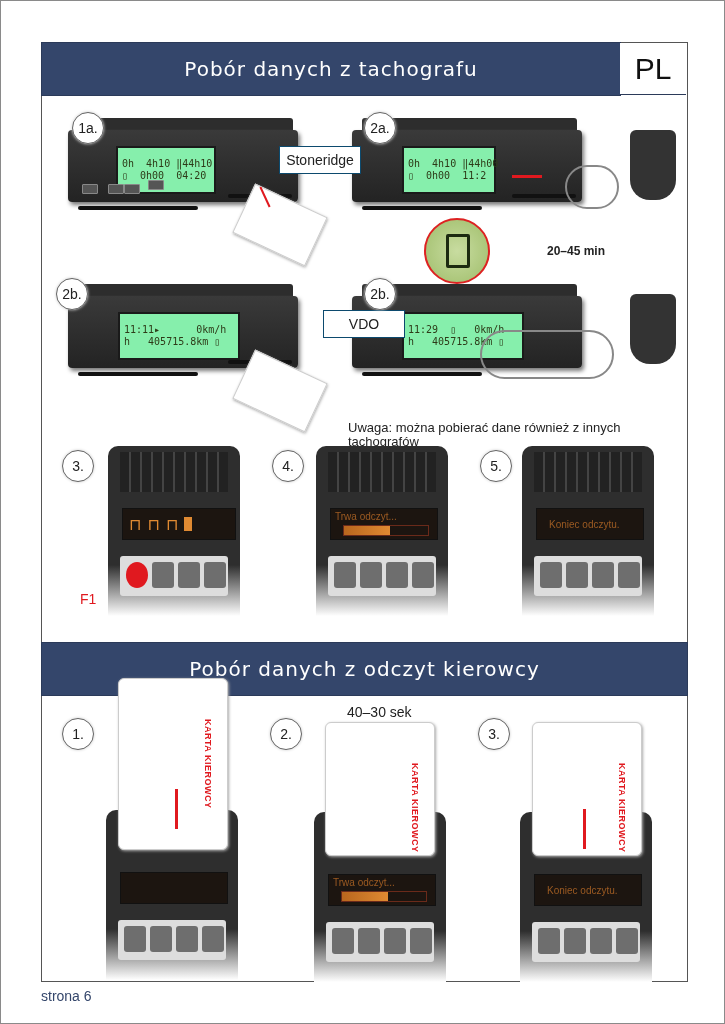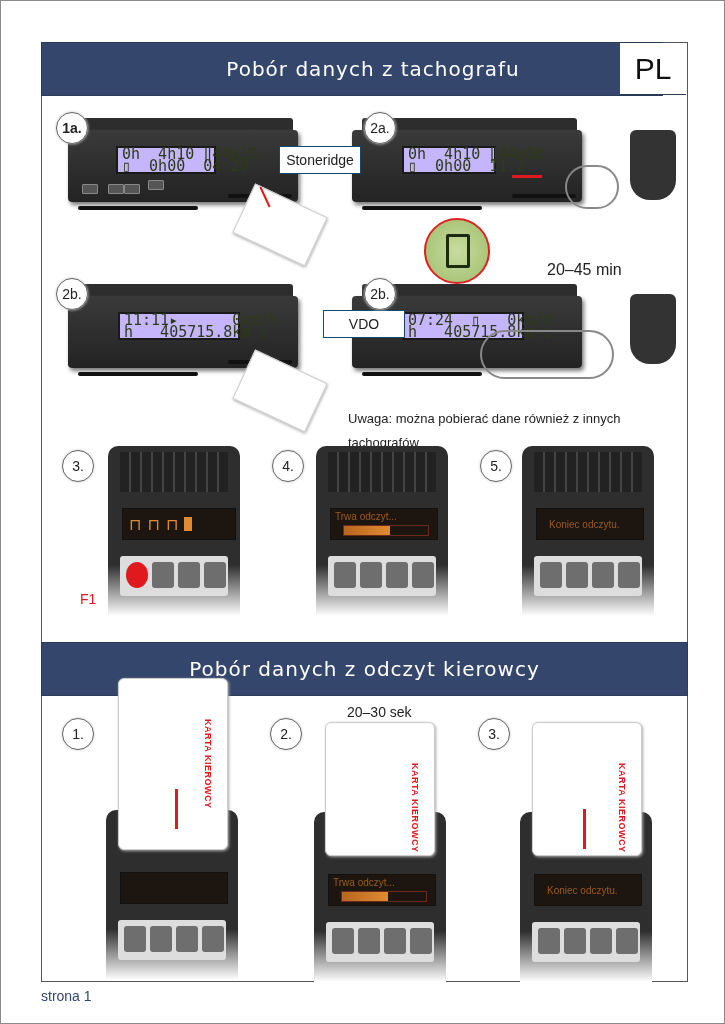--- a/index.html
+++ b/index.html
@@ -1,29 +1,29 @@
 <!DOCTYPE html>
 <html><head>
 <meta charset="utf-8">
 <style>
   html,body{margin:0;padding:0;}
   body{width:725px;height:1024px;background:#fff;position:relative;overflow:hidden;font-family:"Liberation Sans",sans-serif;}
   .page-border{position:absolute;left:0;top:0;width:723px;height:1022px;border:1px solid #8a8a8a;}
   .frame{position:absolute;left:41px;top:42px;width:645px;height:938px;border:1px solid #555;background:#fff;}
   .banner{position:absolute;left:41px;height:52px;background:#34466b;border:1px solid #2b3a59;color:#fff;font-family:"DejaVu Sans",sans-serif;font-size:20px;letter-spacing:1px;display:flex;align-items:center;justify-content:center;}
-  .banner1{top:42px;width:578px;padding-left:42px;}
+  .banner1{top:42px;width:578px;}
   .lang-box{position:absolute;left:620px;top:43px;width:66px;height:51px;background:#fff;color:#111;font-size:30px;display:flex;align-items:center;justify-content:center;border-bottom:1px solid #2b3a59;}
   .banner2{top:642px;width:645px;}
   .step-badge{position:absolute;width:30px;height:30px;border:1px solid #666;border-radius:50%;background:#fff;font-size:14px;color:#222;display:flex;align-items:center;justify-content:center;box-shadow:0 0 3px #ccc;z-index:5;}
   .label-box{position:absolute;background:#fff;border:1px solid #0c4a6e;font-size:14px;color:#222;display:flex;align-items:center;justify-content:center;z-index:5;}
   .note{position:absolute;font-size:13px;color:#222;}
   .tacho{position:absolute;}
   .tacho-body{position:absolute;left:0;top:12px;width:230px;height:72px;background:linear-gradient(#3a3a3a,#232323);border-radius:4px;box-shadow:2px 3px 4px #777;}
   .tacho-top{position:absolute;left:10px;top:0;width:215px;height:16px;background:#2d2d2d;border-radius:3px 3px 0 0;}
-  .lcd{position:absolute;background:#c4b5fd;border:2px solid #1a1a1a;font-family:"DejaVu Sans Mono",monospace;font-size:15px;color:#2d3b18;line-height:12px;padding:0 4px;white-space:pre;}
+  .lcd{position:absolute;background:#86efac;border:2px solid #1a1a1a;font-family:"DejaVu Sans Mono",monospace;font-size:10px;color:#2d3b18;line-height:12px;padding:10px 4px;white-space:pre;}
   .slot{position:absolute;height:4px;background:#111;border-radius:2px;}
   .tbtn{position:absolute;width:14px;height:8px;background:#555;border:1px solid #888;border-radius:1px;}
   .card-white{position:absolute;background:#fff;border:1px solid #ccc;box-shadow:1px 1px 3px #aaa;}
   .reader{position:absolute;width:132px;height:170px;background:linear-gradient(#2e2e2e 70%,#fff 100%);border-radius:10px 10px 0 0;}
   .reader-grill{position:absolute;left:12px;top:6px;width:108px;height:40px;background:repeating-linear-gradient(90deg,#222 0 9px,#444 9px 11px);}
   .reader-screen{position:absolute;left:14px;top:62px;width:106px;height:30px;background:#1c1510;border:1px solid #111;color:#9b5a22;font-size:10px;}
   .reader-keys{position:absolute;left:12px;top:110px;width:108px;height:40px;background:#ddd;border-radius:3px;}
   .key{position:absolute;top:6px;width:22px;height:26px;background:#6e6e6e;border-radius:3px;}
   .prog{position:absolute;left:12px;top:16px;width:84px;height:9px;border:1px solid #6a2a1a;}
   .prog-fill{height:100%;background:linear-gradient(90deg,#b8661e,#e08a32);}
@@ -37,21 +37,21 @@
 <body>
 
 <div class="page-border"></div>
 <div class="frame"></div>
 
 <div class="banner banner1">
   <span>Pobór danych z tachografu</span>
 </div>
 <div class="lang-box">PL</div>
 
-<div class="step-badge" style="left:56px;top:112px;font-weight:bold;">1a.</div>
+<div class="step-badge" style="left:72px;top:112px;">1a.</div>
 <div class="tacho" style="left:68px;top:118px;width:232px;height:100px;">
   <div class="tacho-top"></div>
   <div class="tacho-body"></div>
   <div class="lcd" style="left:48px;top:28px;width:88px;"><div>0h  4h10 ‖44h10</div><div>▯  0h00  04:20</div></div>
   <div class="slot" style="left:10px;top:88px;width:120px;"></div>
   <div class="slot" style="left:160px;top:76px;width:64px;"></div>
   <div class="tbtn" style="left:14px;top:66px;"></div>
     <div class="tbtn" style="left:40px;top:66px;"></div>
     <div class="tbtn" style="left:56px;top:66px;"></div>
     <div class="tbtn" style="left:80px;top:62px;"></div>
@@ -67,44 +67,44 @@
   <div class="lcd" style="left:50px;top:28px;width:82px;"><div>0h  4h10 ‖44h00</div><div>▯  0h00  11:2</div></div>
   <div class="slot" style="left:10px;top:88px;width:120px;"></div>
   <div class="slot" style="left:160px;top:76px;width:64px;"></div>
 </div>
 <div class="cable" style="left:565px;top:165px;width:50px;height:40px;"></div>
 <div class="arrow-red" style="left:512px;top:175px;width:30px;height:3px;"></div>
 <div class="reader" style="left:630px;top:130px;width:46px;height:70px;background:#333;border-radius:6px 6px 20px 20px;"></div>
 <div class="icon-circle" style="left:424px;top:218px;">
   <div style="position:absolute;left:20px;top:14px;width:18px;height:28px;border:3px solid #1c2a10;border-radius:2px;"></div>
 </div>
-<div class="note" style="left:547px;top:261px;font-size:16px;">20–45 min</div>
+<div class="note" style="left:547px;top:244px;font-size:12px;font-weight:bold;">20–45 min</div>
 
 <div class="step-badge" style="left:56px;top:278px;">2b.</div>
 <div class="tacho" style="left:68px;top:284px;width:232px;height:100px;">
   <div class="tacho-top"></div>
   <div class="tacho-body"></div>
   <div class="lcd" style="left:50px;top:28px;width:110px;"><div>11:11▸      0km/h</div><div>h   405715.8km ▯</div></div>
   <div class="slot" style="left:10px;top:88px;width:120px;"></div>
   <div class="slot" style="left:160px;top:76px;width:64px;"></div>
 </div>
 <div class="label-box" style="left:279px;top:310px;width:80px;height:26px;margin-left:44px;">VDO</div>
 <div class="card-white" style="left:240px;top:364px;width:78px;height:52px;transform:rotate(25deg);"></div>
 
 <div class="step-badge" style="left:364px;top:278px;">2b.</div>
 <div class="tacho" style="left:352px;top:284px;width:232px;height:100px;">
   <div class="tacho-top"></div>
   <div class="tacho-body"></div>
-  <div class="lcd" style="left:50px;top:28px;width:110px;"><div>07:24  ▯   0km/h</div><div>h   405715.8km ▯</div></div>
+  <div class="lcd" style="left:50px;top:28px;width:110px;"><div>11:29  ▯   0km/h</div><div>h   405715.8km ▯</div></div>
   <div class="slot" style="left:10px;top:88px;width:120px;"></div>
 </div>
 <div class="cable" style="left:480px;top:330px;width:130px;height:45px;"></div>
 <div class="reader" style="left:630px;top:294px;width:46px;height:70px;background:#333;border-radius:6px 6px 20px 20px;"></div>
 
-<div class="note" style="left:348px;top:407px;width:320px;line-height:24px;">Uwaga: można pobierać dane również z innych tachografów</div>
+<div class="note" style="left:348px;top:421px;width:320px;line-height:14px;">Uwaga: można pobierać dane również z innych tachografów</div>
 
 <div class="step-badge" style="left:62px;top:450px;">3.</div>
 <div class="reader" style="left:108px;top:446px;">
   <div class="reader-grill"></div>
   <div class="reader-screen" style="display:flex;gap:6px;align-items:center;padding-left:6px;">
     <span style="color:#e08a32;font-size:16px;">⊓</span>
     <span style="color:#e08a32;font-size:16px;">⊓</span>
     <span style="color:#e08a32;font-size:16px;">⊓</span>
     <span style="display:inline-block;width:8px;height:14px;background:#e08a32;"></span>
   </div>
@@ -145,21 +145,21 @@
       <div class="key" style="left:32px;"></div>
       <div class="key" style="left:58px;"></div>
       <div class="key" style="left:84px;"></div>
     </div>
 </div>
 
 <div class="banner banner2">
   <span>Pobór danych z odczyt kierowcy</span>
 </div>
 
-<div class="note" style="left:347px;top:704px;font-size:14px;">20–30 sek</div>
+<div class="note" style="left:347px;top:704px;font-size:14px;">40–30 sek</div>
 
 <div class="step-badge" style="left:62px;top:718px;">1.</div>
 <div class="reader" style="left:106px;top:810px;">
   <div class="reader-screen"></div>
   <div class="reader-keys">
       <div class="key" style="left:6px;"></div>
       <div class="key" style="left:32px;"></div>
       <div class="key" style="left:58px;"></div>
       <div class="key" style="left:84px;"></div>
     </div>
@@ -198,13 +198,13 @@
       <div class="key" style="left:32px;"></div>
       <div class="key" style="left:58px;"></div>
       <div class="key" style="left:84px;"></div>
     </div>
 </div>
 <div class="card-white" style="left:532px;top:722px;width:108px;height:132px;border-radius:6px;">
   <div class="karta-text" style="left:84px;top:40px;">KARTA KIEROWCY</div>
   <div class="arrow-red" style="left:50px;top:86px;width:3px;height:40px;"></div>
 </div>
 
-<div class="footer">strona 1</div>
+<div class="footer">strona 6</div>
 
 </body></html>

